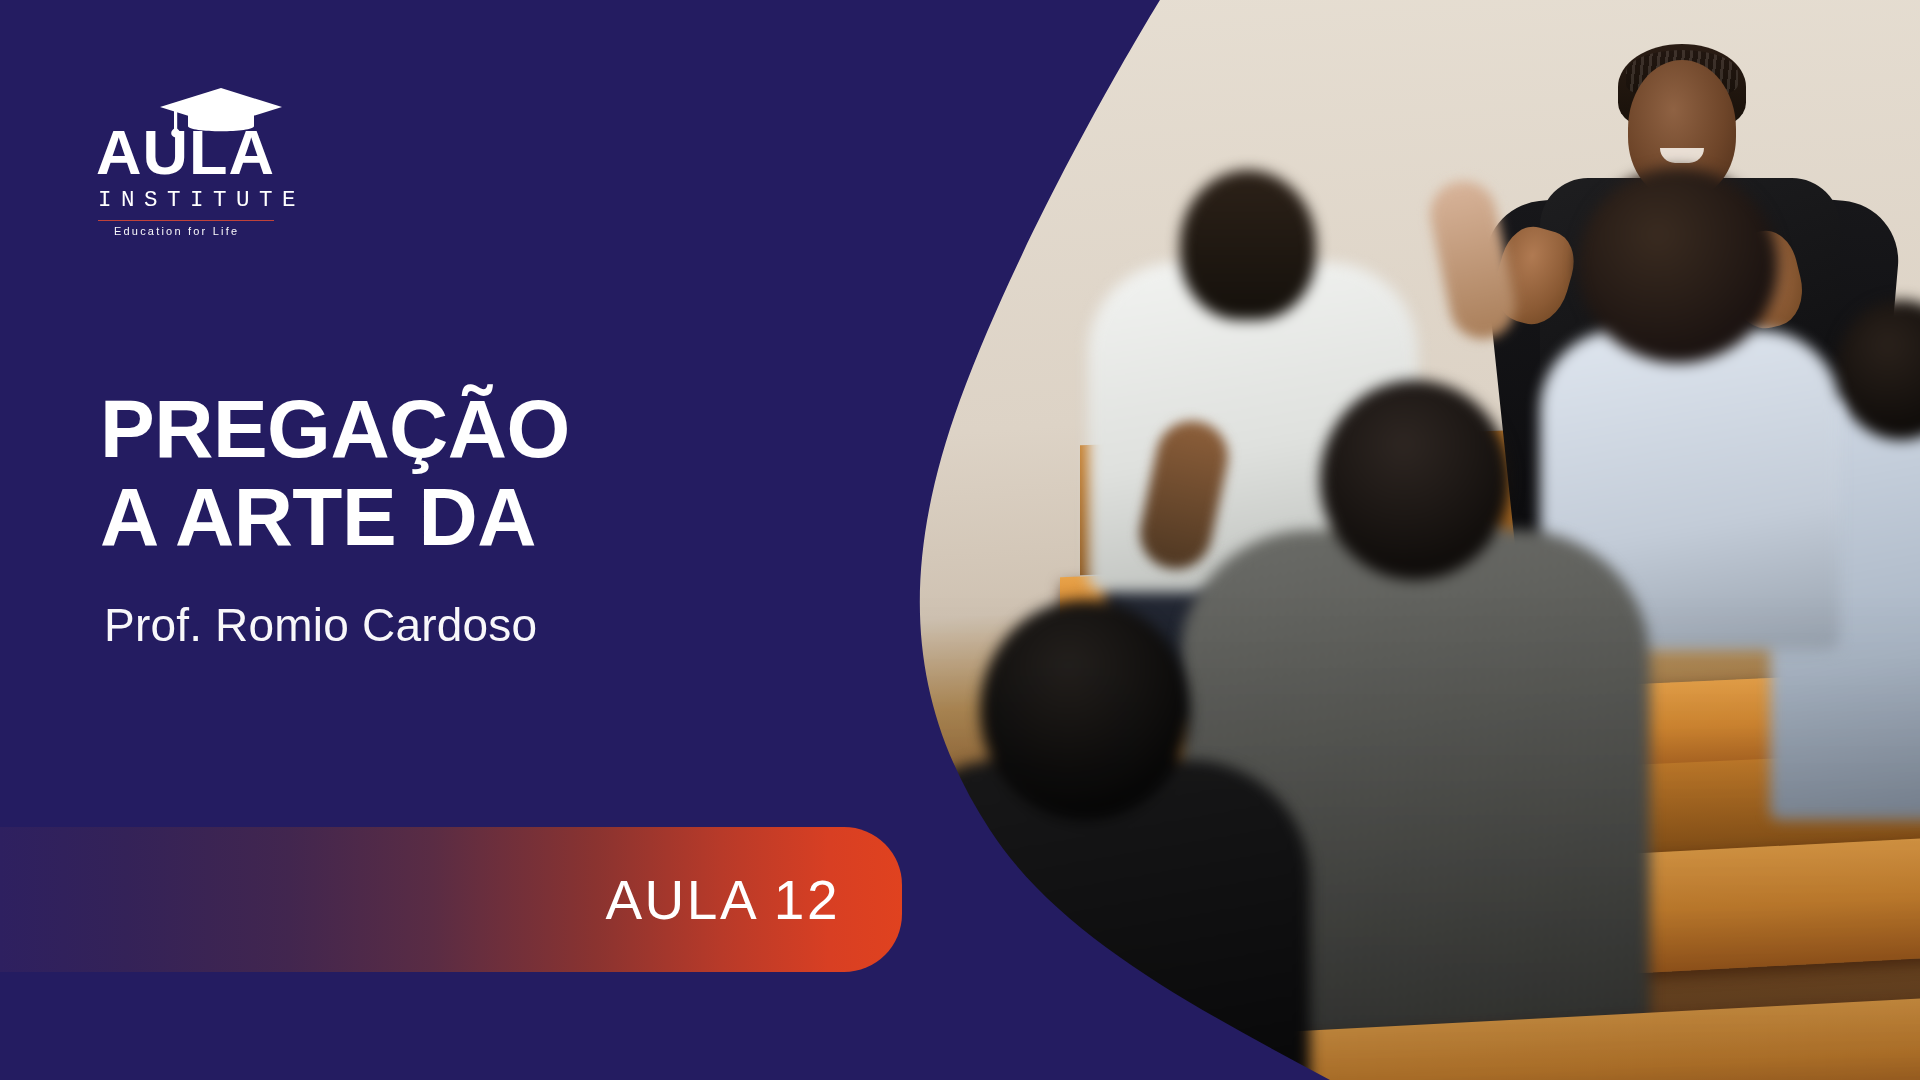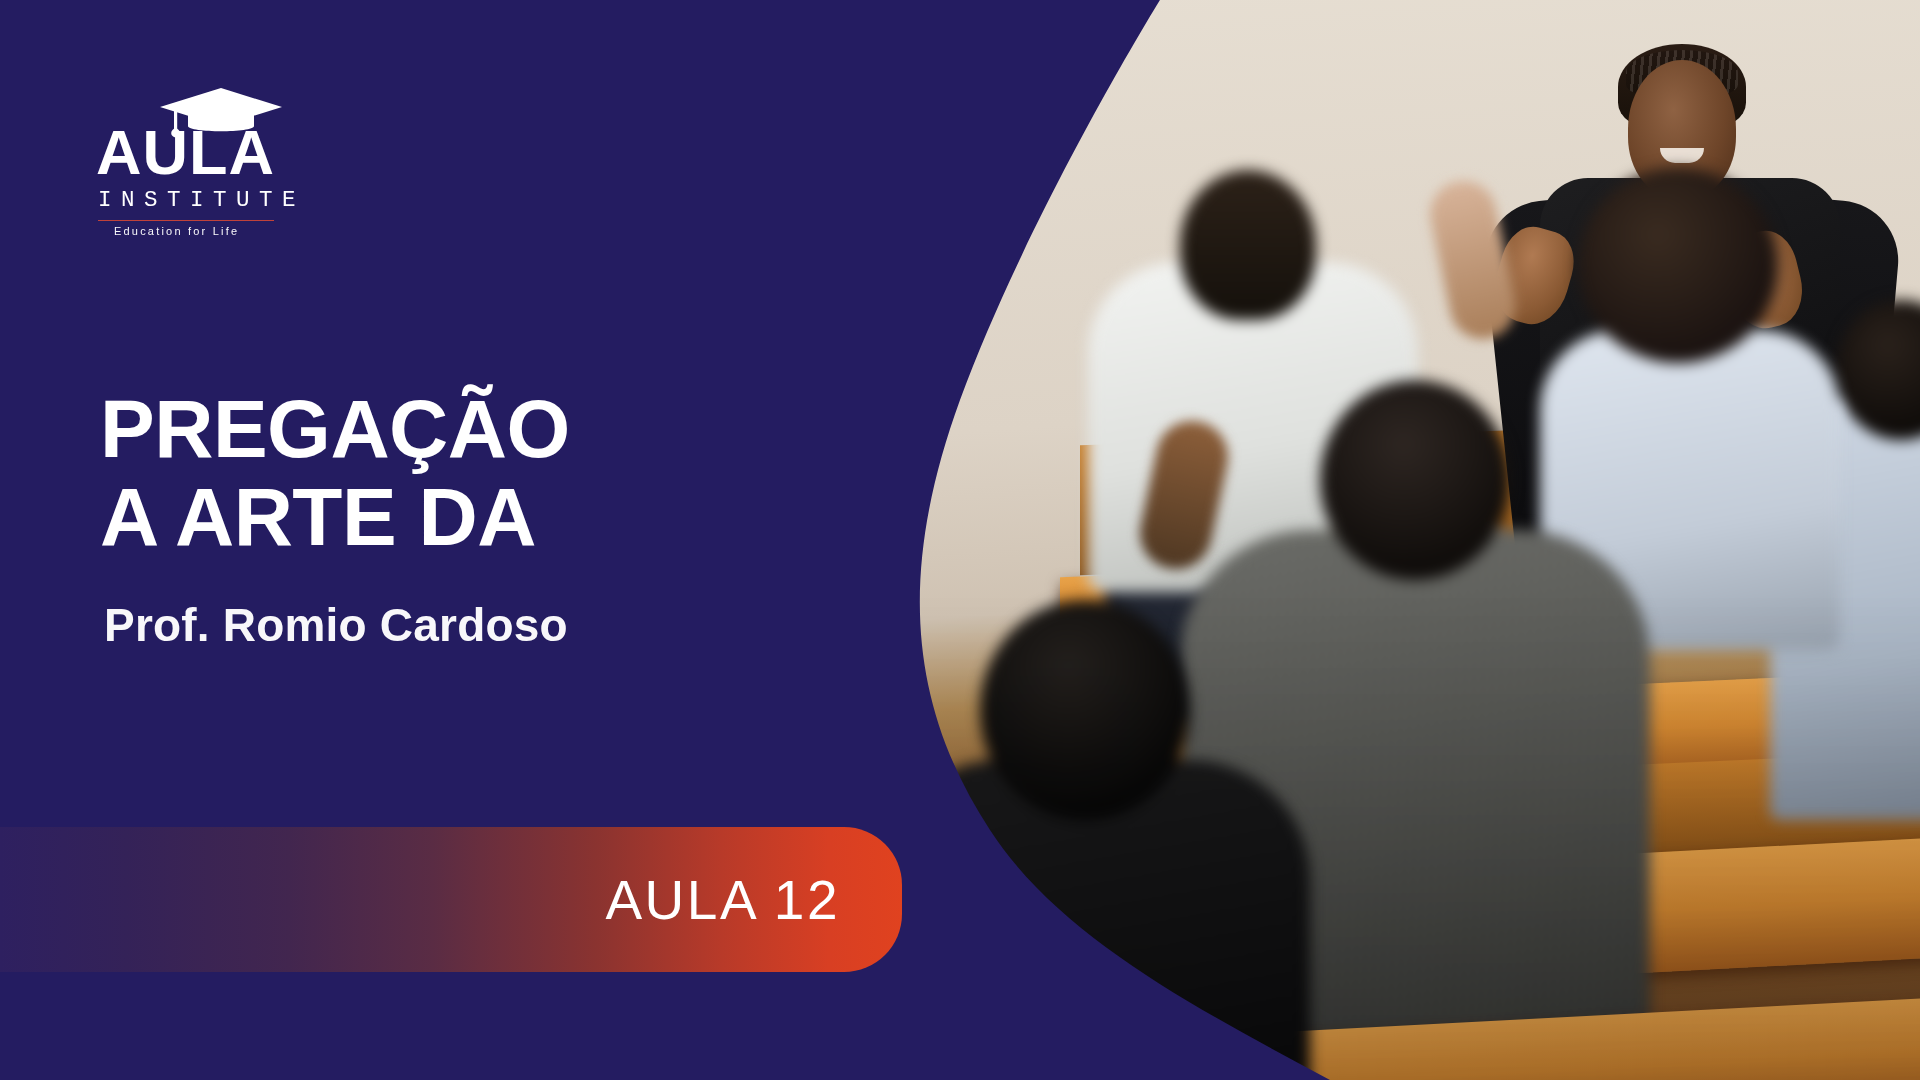--- a/index.html
+++ b/index.html
@@ -214,21 +214,21 @@
 
   
   .title {
     position: absolute; left: 100px; top: 330px; width: 760px;
     color: #ffffff; font-weight: 700; font-size: 82px; line-height: 1.08;
     letter-spacing: -0.5px;
   }
   .title .line { display: block; }
   .subtitle {
     position: absolute; left: 104px; top: 598px;
-    color: #ffffff; font-size: 46px; font-weight: 700; letter-spacing: 0.2px;
+    color: #ffffff; font-size: 46px; font-weight: 400; letter-spacing: 0.2px;
     opacity: .97;
   }
 
   
   .badge {
     position: absolute; left: 0; top: 827px; width: 902px; height: 145px;
     border-radius: 0 58px 58px 0;
     background: linear-gradient(to right,
       #2e2060 0%, #342258 14%, #42264f 32%, #5a2c44 48%,
       #8a3330 66%, #b83a29 80%, #d83f23 92%, #e0421f 100%);

